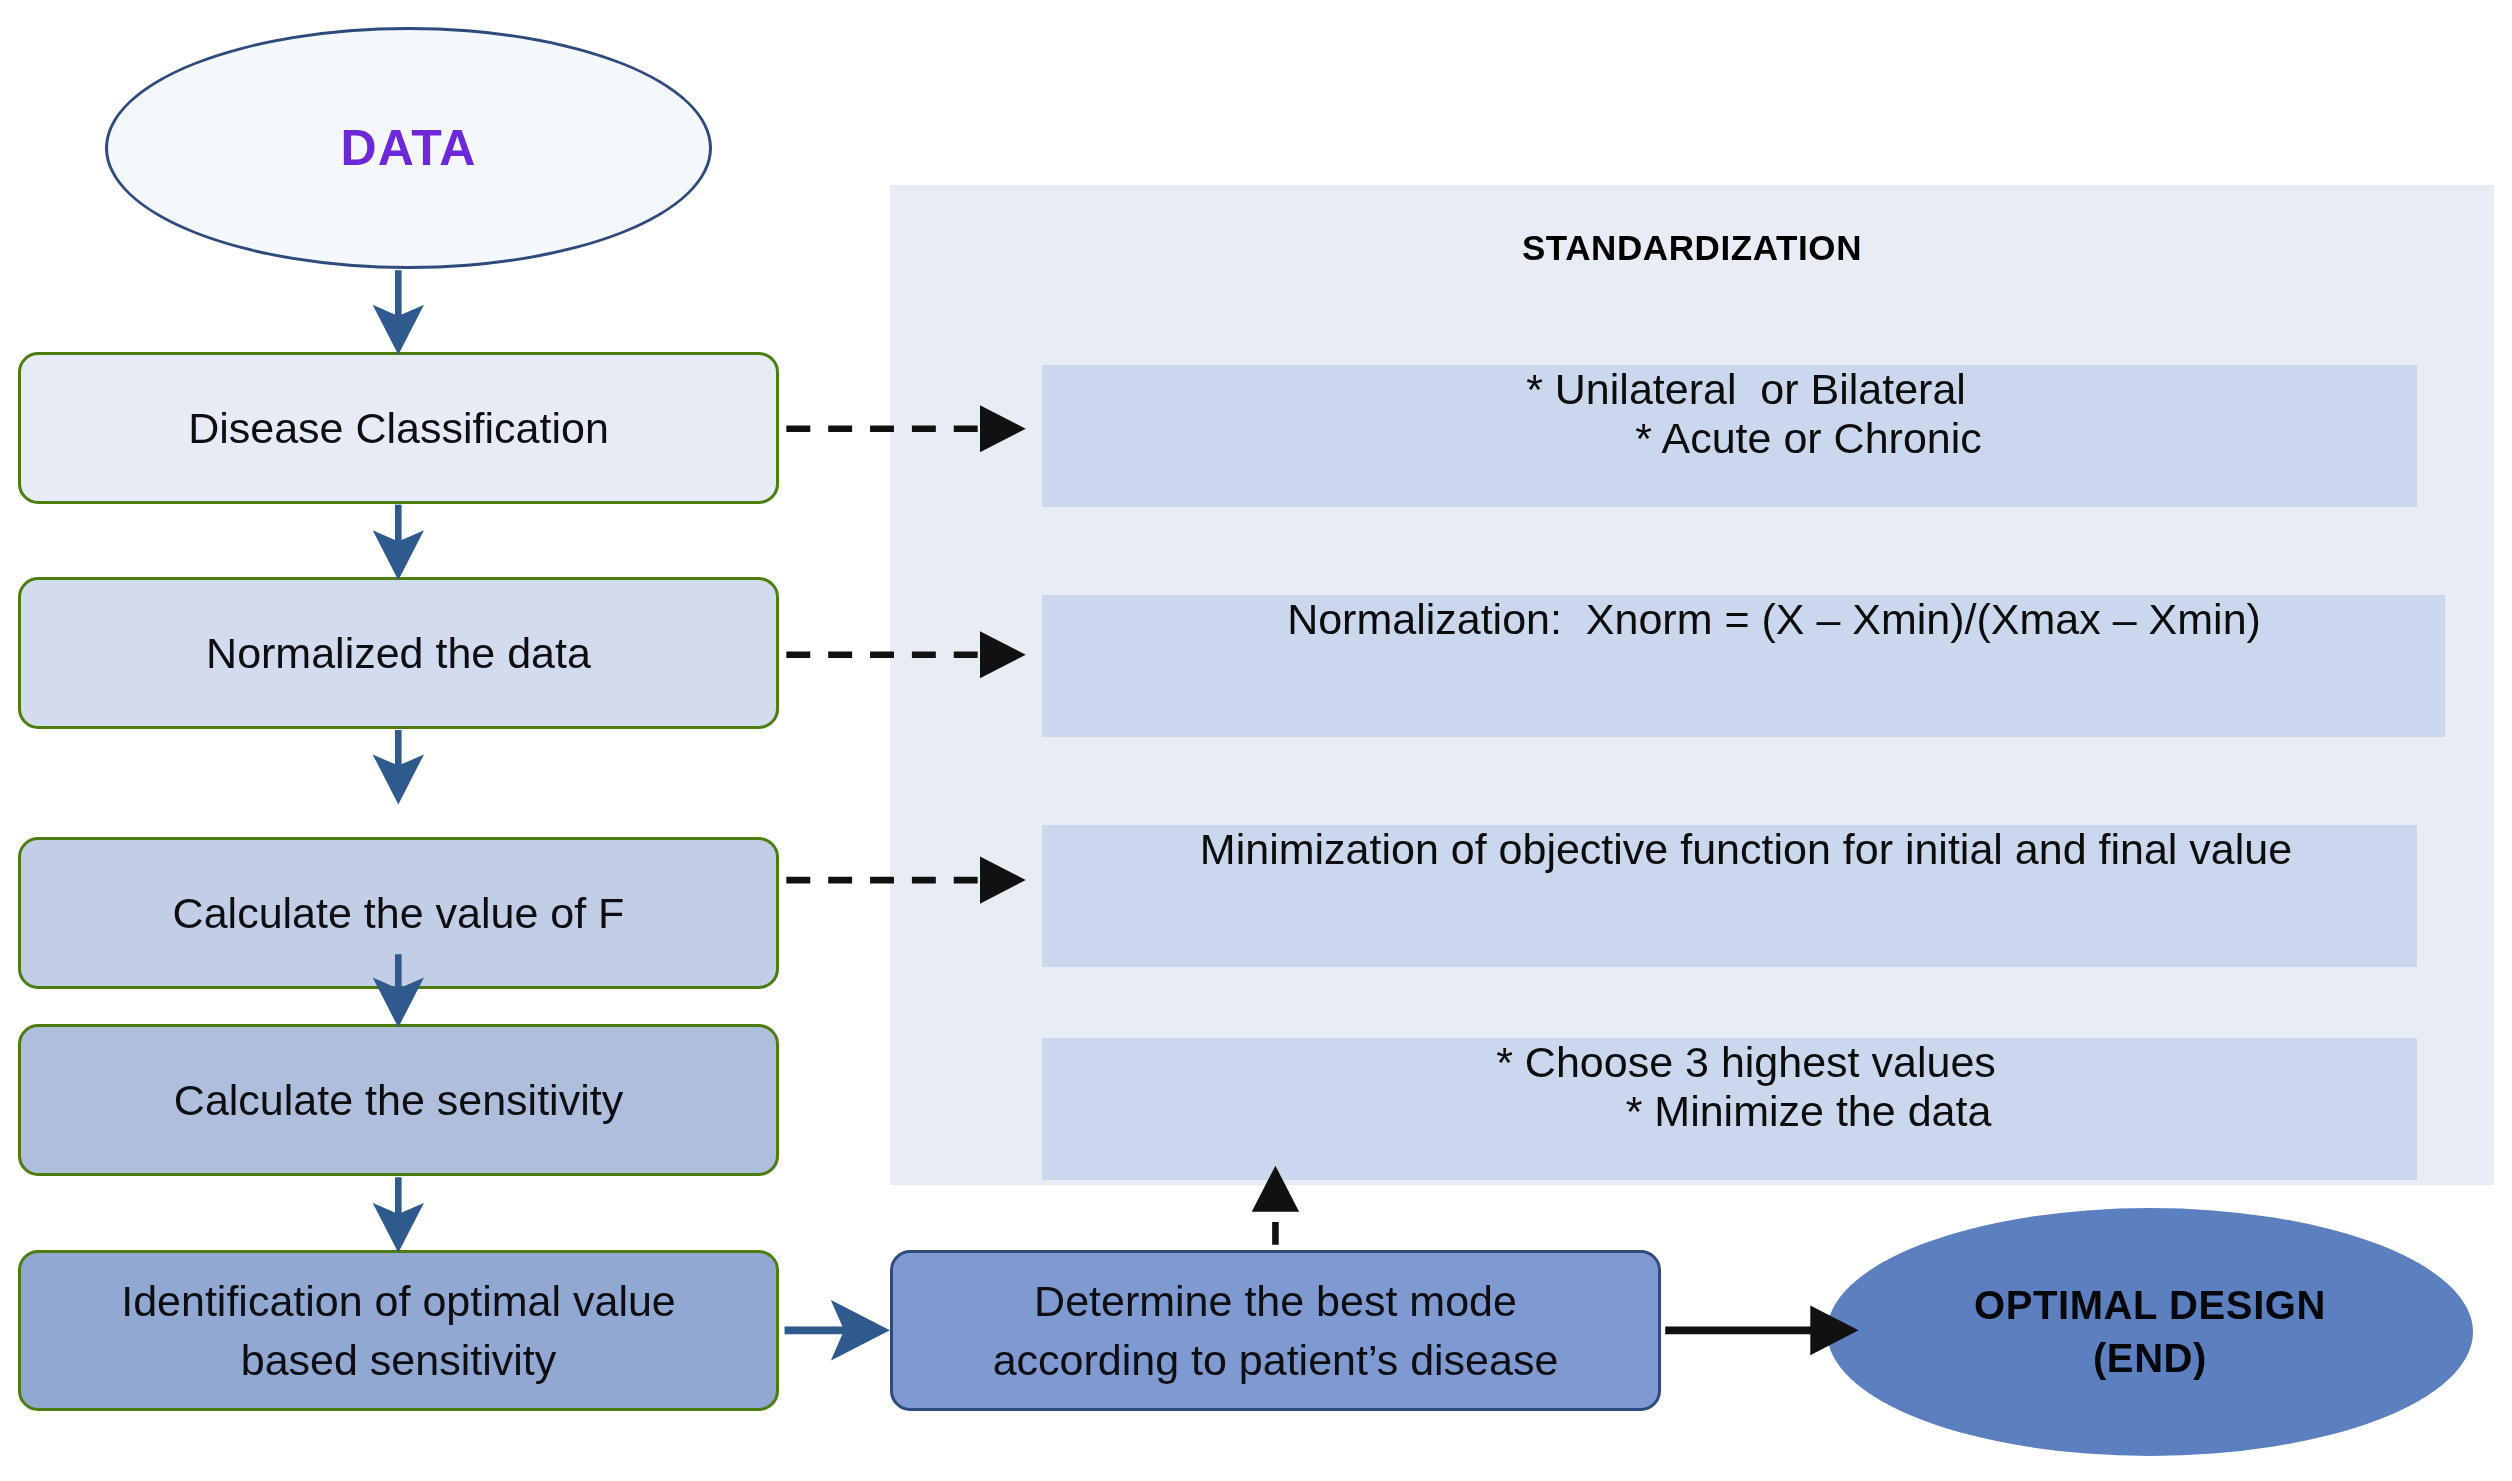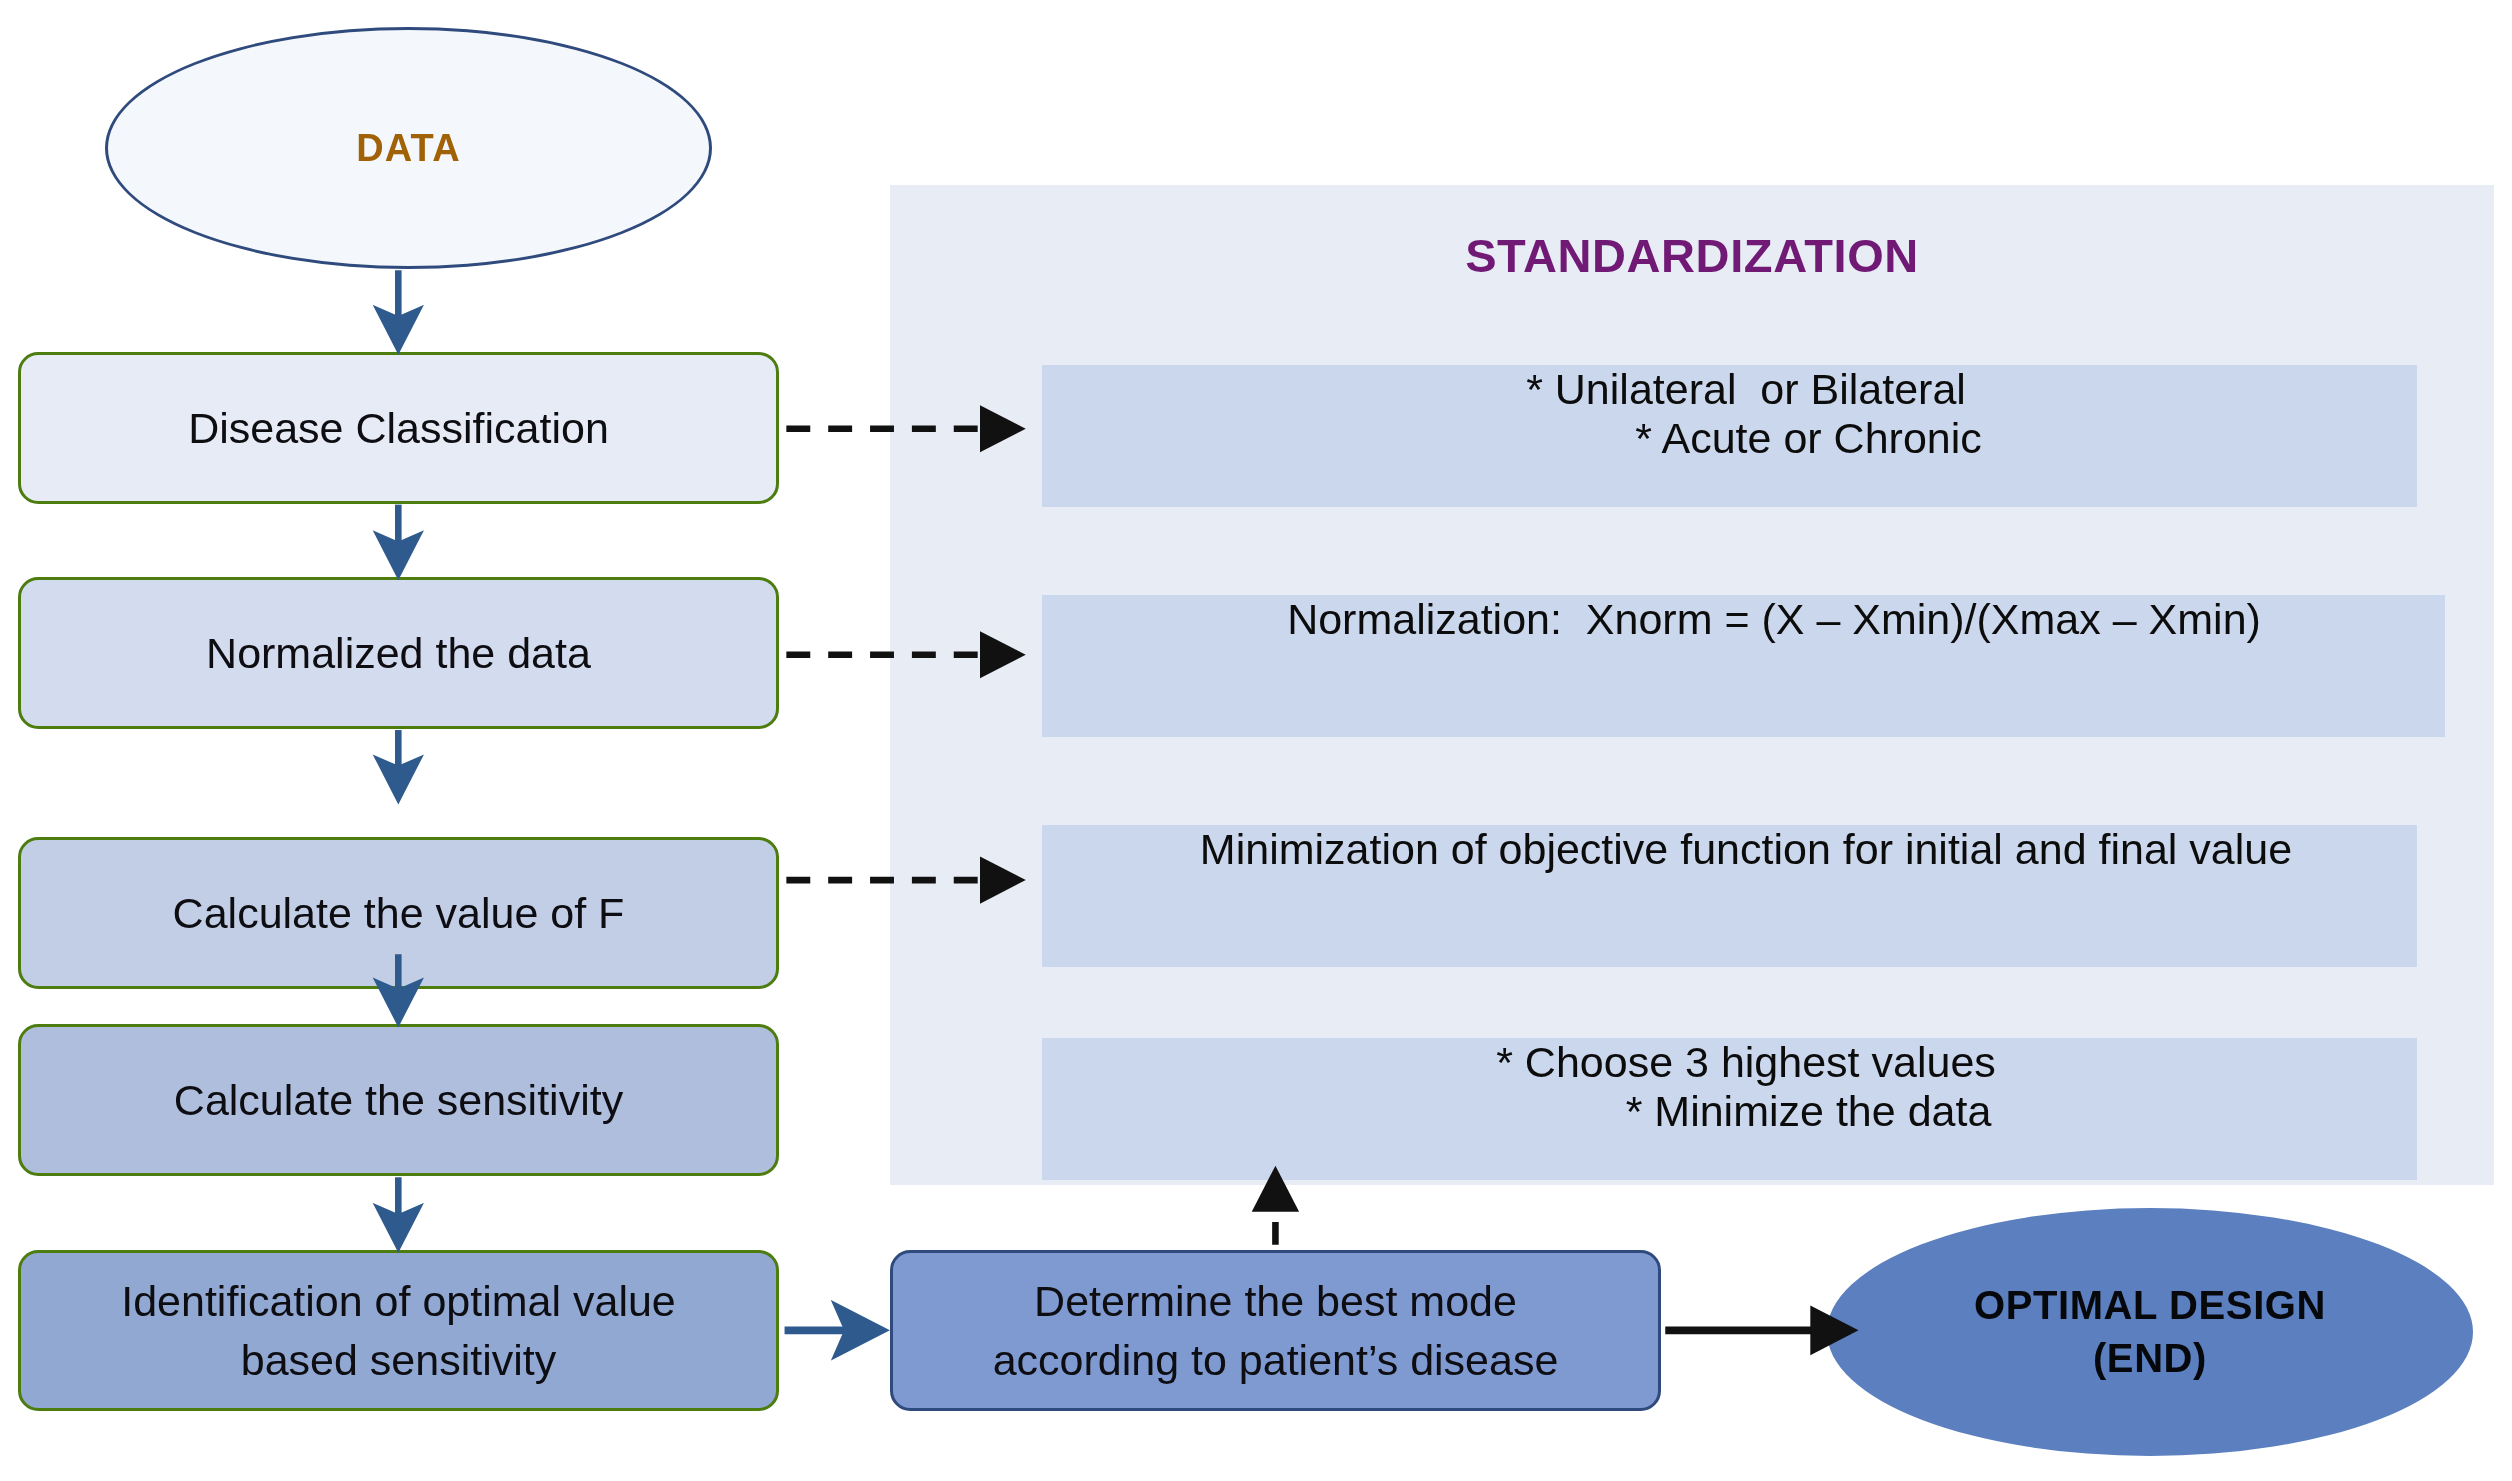--- a/index.html
+++ b/index.html
@@ -38,24 +38,24 @@
     height: 1000px;
     background: #E8ECF4;
     z-index: 1;
   }
   .std-title {
     position: absolute;
     left: 0;
     top: 43px;
     width: 100%;
     text-align: center;
-    font-size: 47px;
+    font-size: 35px;
     font-weight: bold;
     letter-spacing: 0.6px;
-    color: #701a75;
+    color: #000000;
   }
   .std-row {
     position: absolute;
     left: 1042px;
     width: 1375px;
     height: 142px;
     background: #CBD7EC;
     z-index: 2;
     display: flex;
     align-items: center;
@@ -86,23 +86,23 @@
   }
   #data-ellipse {
     left: 105px;
     top: 27px;
     width: 607px;
     height: 242px;
     border-radius: 50%;
     background: #F4F7FC;
     border: 3px solid #2F4A7C;
     box-sizing: border-box;
-    font-size: 38px;
+    font-size: 50px;
     font-weight: bold;
-    color: #a16207;
+    color: #6d28d9;
     letter-spacing: 1.2px;
   }
   #optimal-ellipse {
     left: 1827px;
     top: 1208px;
     width: 646px;
     height: 248px;
     border-radius: 50%;
     background: #5B7FBF;
     font-size: 40px;

